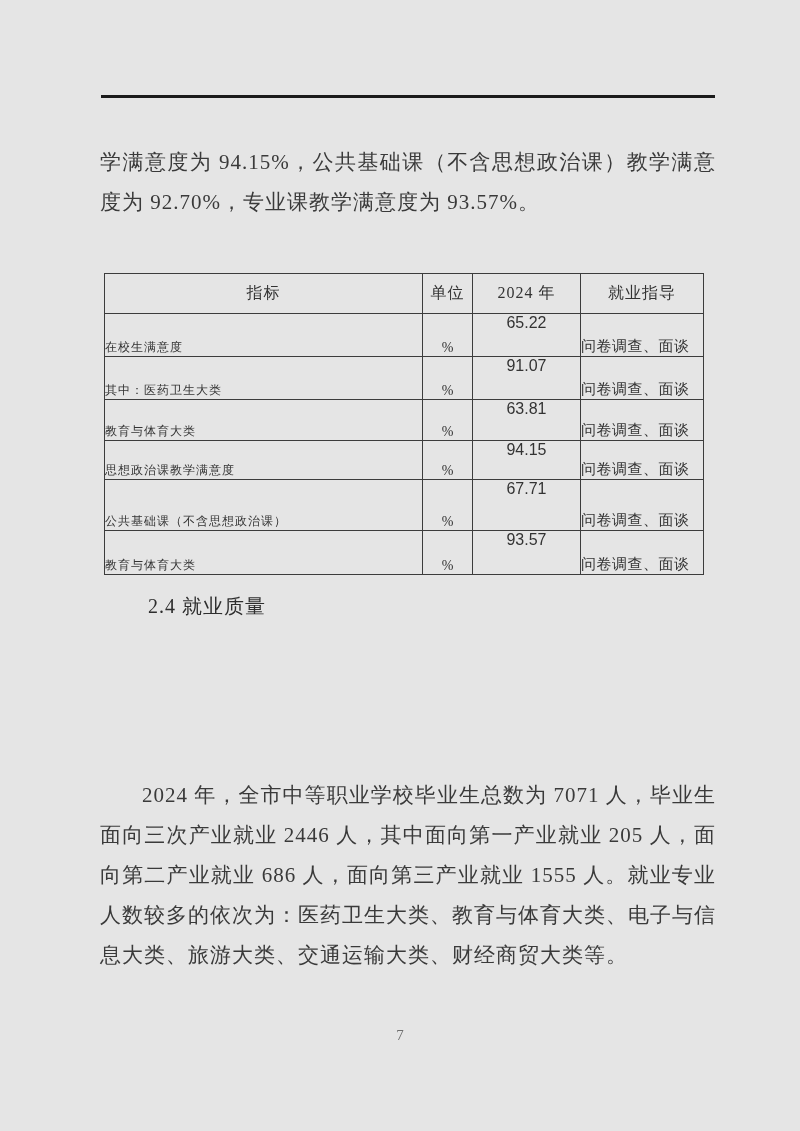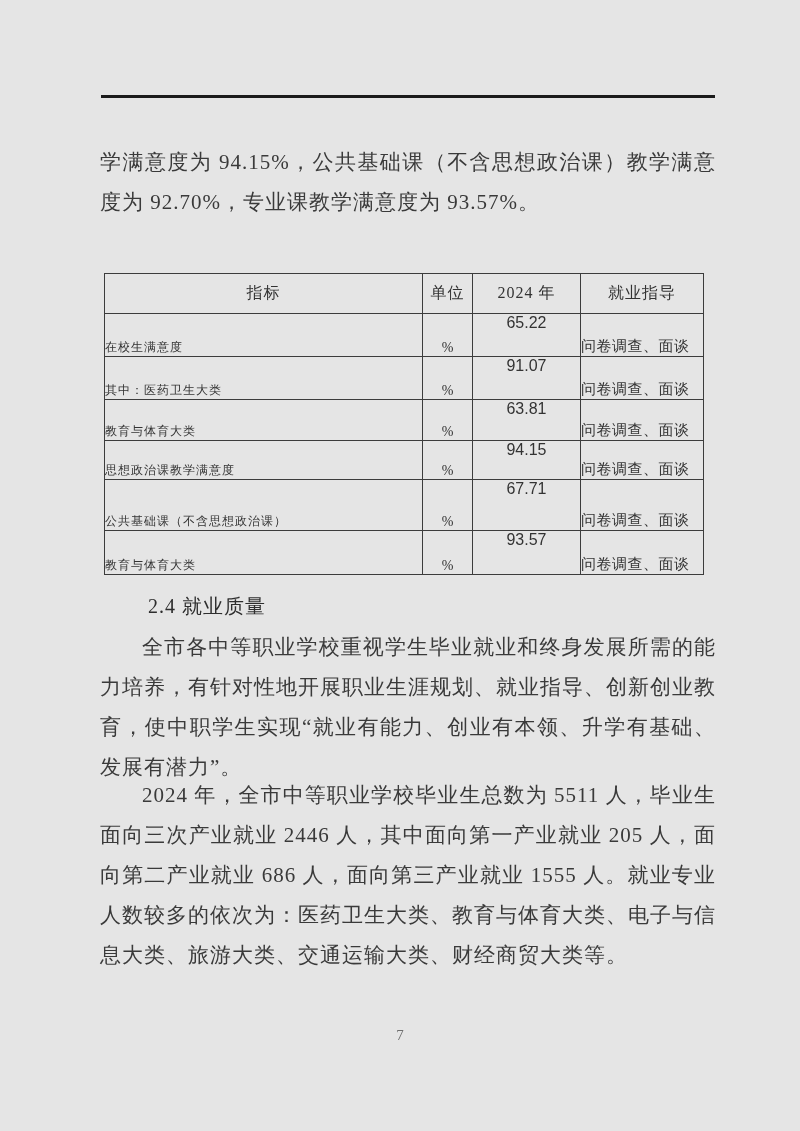--- a/index.html
+++ b/index.html
@@ -193,19 +193,18 @@
           <td class="unit-cell">%</td>
           <td class="value-cell">93.57</td>
           <td class="method-cell">问卷调查、面谈</td>
         </tr>
       </tbody>
     </table>
   </div>
 
   <div class="section-heading">2.4 就业质量</div>
 
-  <div class="body-text para1 para-indent">全市各中等职业学校重视学生毕业就业和终身发展所需的能力培养，有针对性地开展职业生涯规划、就业指导、创新创业教育，使中职学生实现“就业有能力、创业有本领、升学有基础、发展有潜力”。</div>
-
-  <div class="body-text para2 para-indent">2024 年，全市中等职业学校毕业生总数为 5511 人，毕业生面向三次产业就业 2446 人，其中面向第一产业就业 205 人，面向第二产业就业 686 人，面向第三产业就业 1555 人。就业专业人数较多的依次为：医药卫生大类、教育与体育大类、电子与信息大类、旅游大类、交通运输大类、财经商贸大类等。</div>
+
+  <div class="body-text para2 para-indent">2024 年，全市中等职业学校毕业生总数为 7071 人，毕业生面向三次产业就业 2446 人，其中面向第一产业就业 205 人，面向第二产业就业 686 人，面向第三产业就业 1555 人。就业专业人数较多的依次为：医药卫生大类、教育与体育大类、电子与信息大类、旅游大类、交通运输大类、财经商贸大类等。</div>
 
   <div class="page-number">7</div>
 
 </div>
 
 </body></html>

